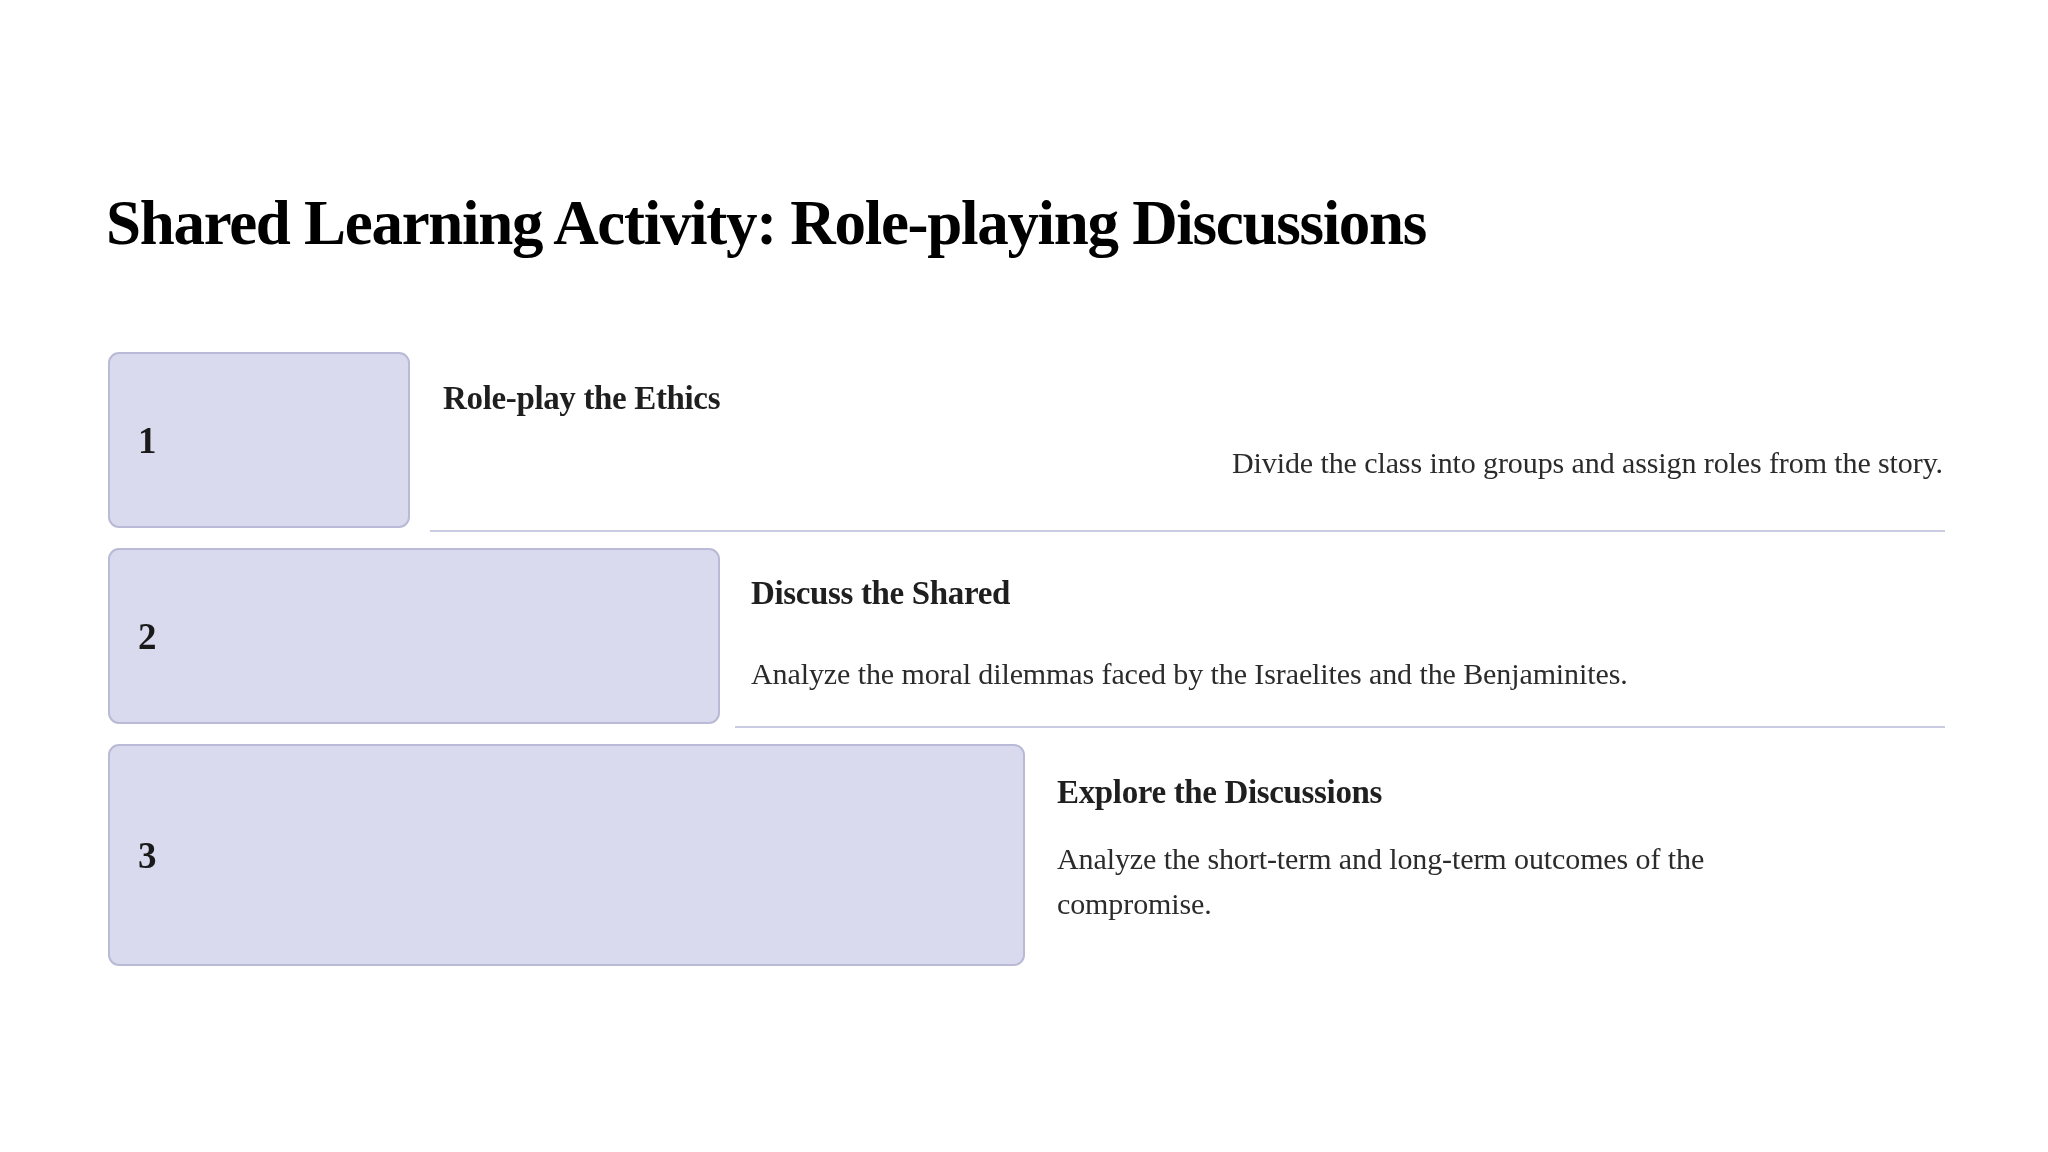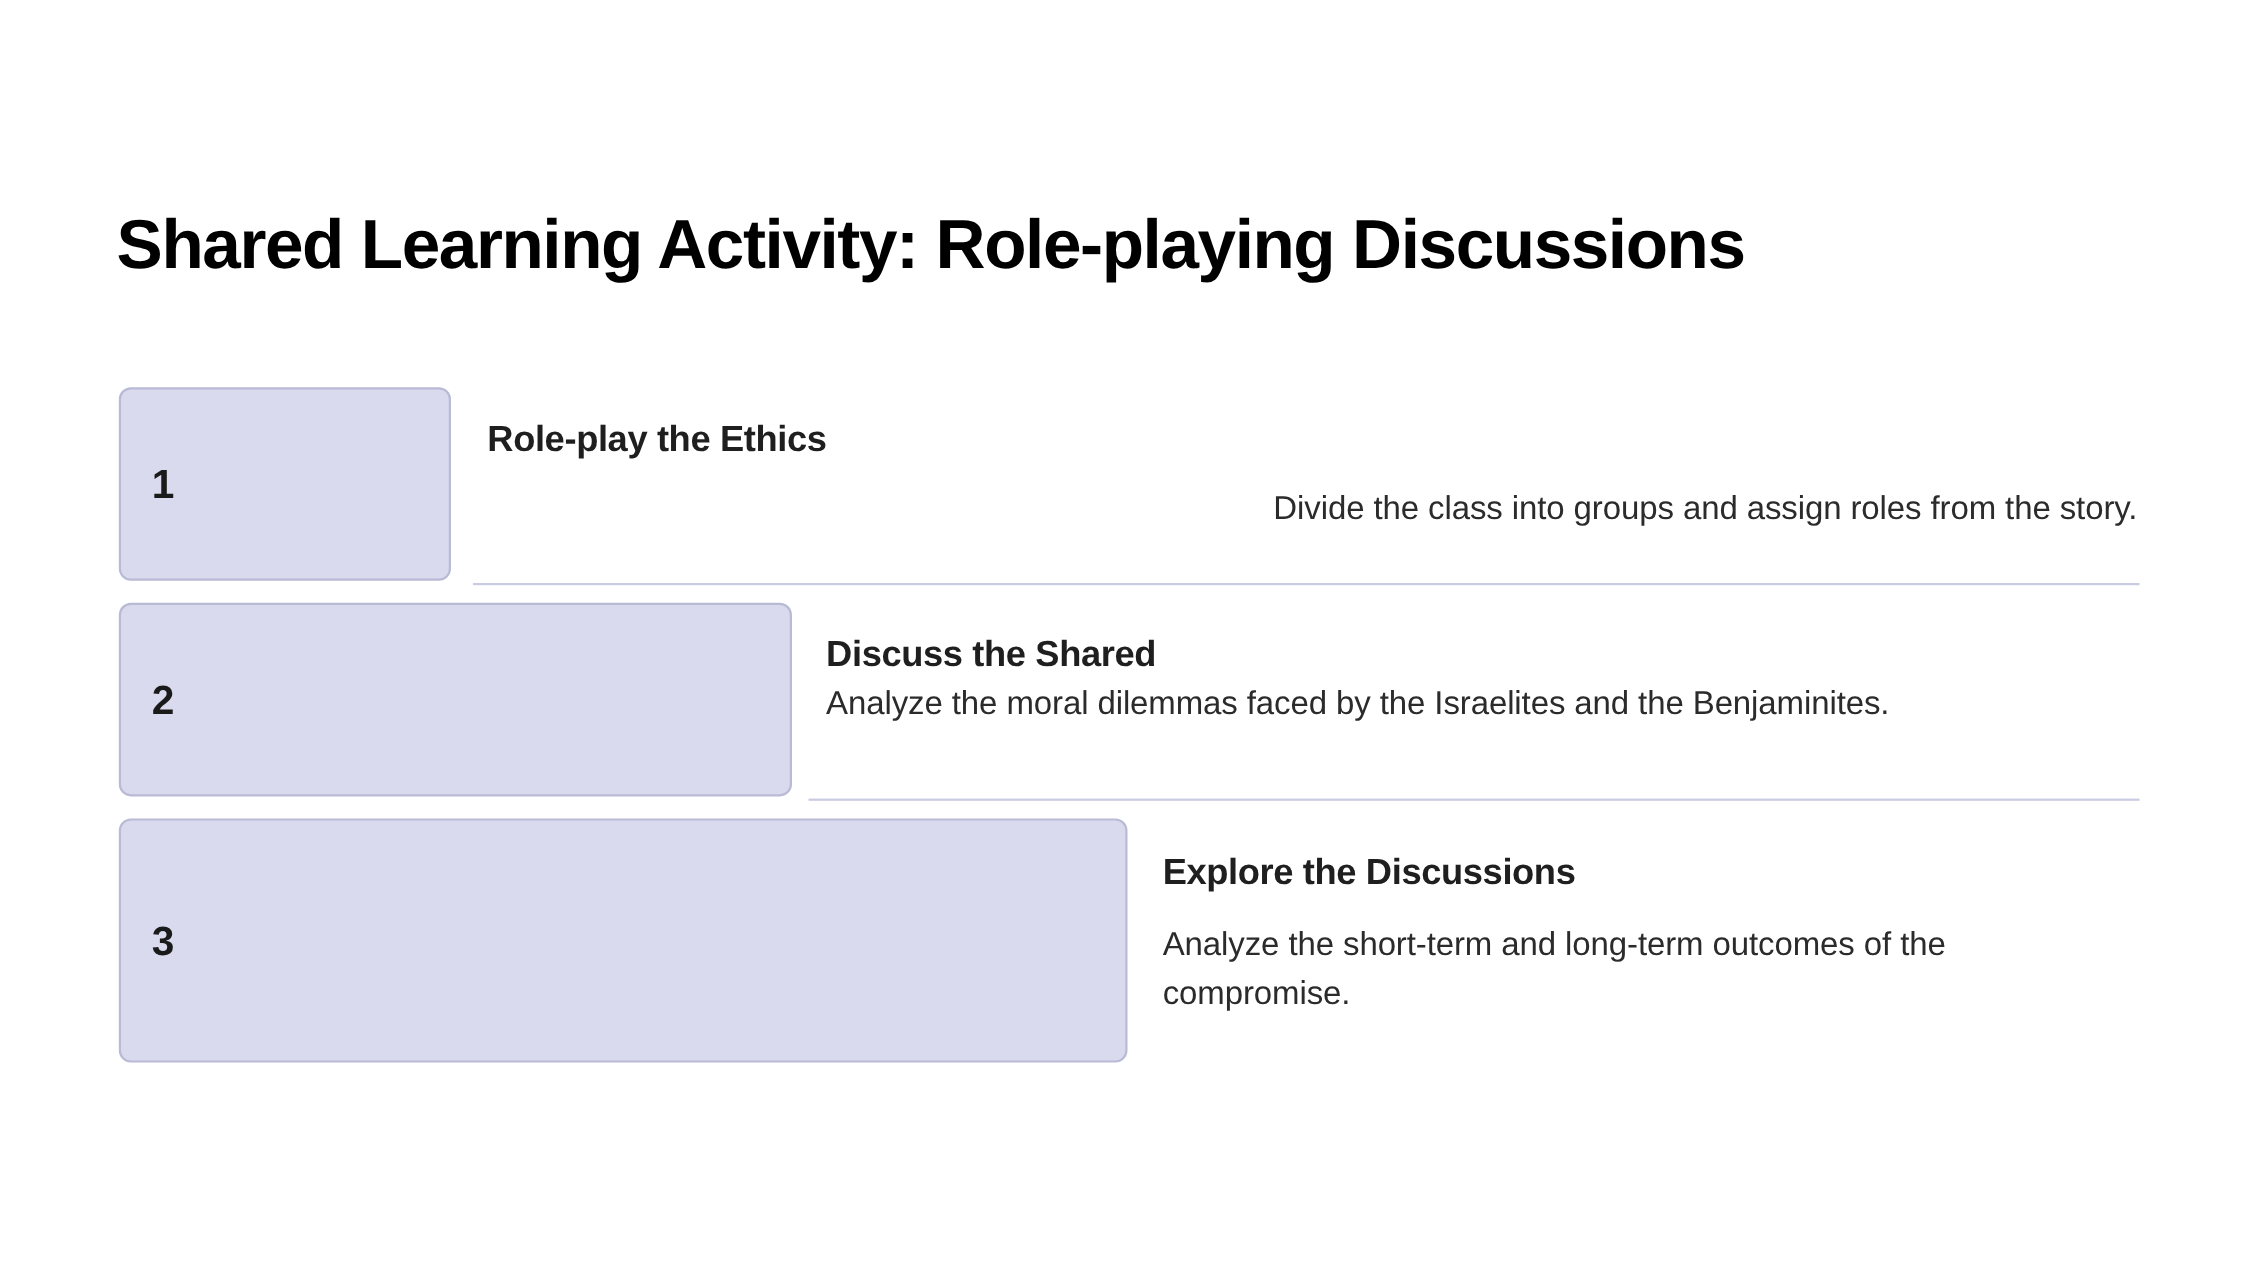--- a/index.html
+++ b/index.html
@@ -17,20 +17,21 @@
     overflow: hidden;
     position: relative;
   }
 
   .page {
     position: absolute;
     inset: 0;
     width: 2048px;
     height: 992px;
     background: #ffffff;
+    font-family: Liberation Serif, serif;
   }
 
   
   .page-title {
     position: absolute;
     left: 106px;
     top: 186px;
     font-size: 63px;
     font-weight: 700;
     letter-spacing: -1.3px;
@@ -98,21 +99,21 @@
 
   
   
   #row-1 .num-box  { left: 108px; top: 352px;  width: 302px; height: 176px; }
   #row-1 .step-body{ left: 443px; top: 378px;  width: 1500px; }
   #row-1 .step-desc{ margin-top: 22px; text-align: right; }
 
   
   #row-2 .num-box  { left: 108px; top: 548px;  width: 612px; height: 176px; }
   #row-2 .step-body{ left: 751px; top: 573px;  width: 1200px; }
-  #row-2 .step-desc{ margin-top: 4px; }
+  #row-2 .step-desc{ margin-top: 38px; }
 
   
   #row-3 .num-box  { left: 108px; top: 744px;  width: 917px; height: 222px; }
   #row-3 .step-body{ left: 1057px; top: 772px; width: 800px; }
   #row-3 .step-desc{ margin-top: 24px; }
 
   
   #divider-1 { left: 430px; top: 530px; width: 1515px; }
   #divider-2 { left: 735px; top: 726px; width: 1210px; }
 </style>

